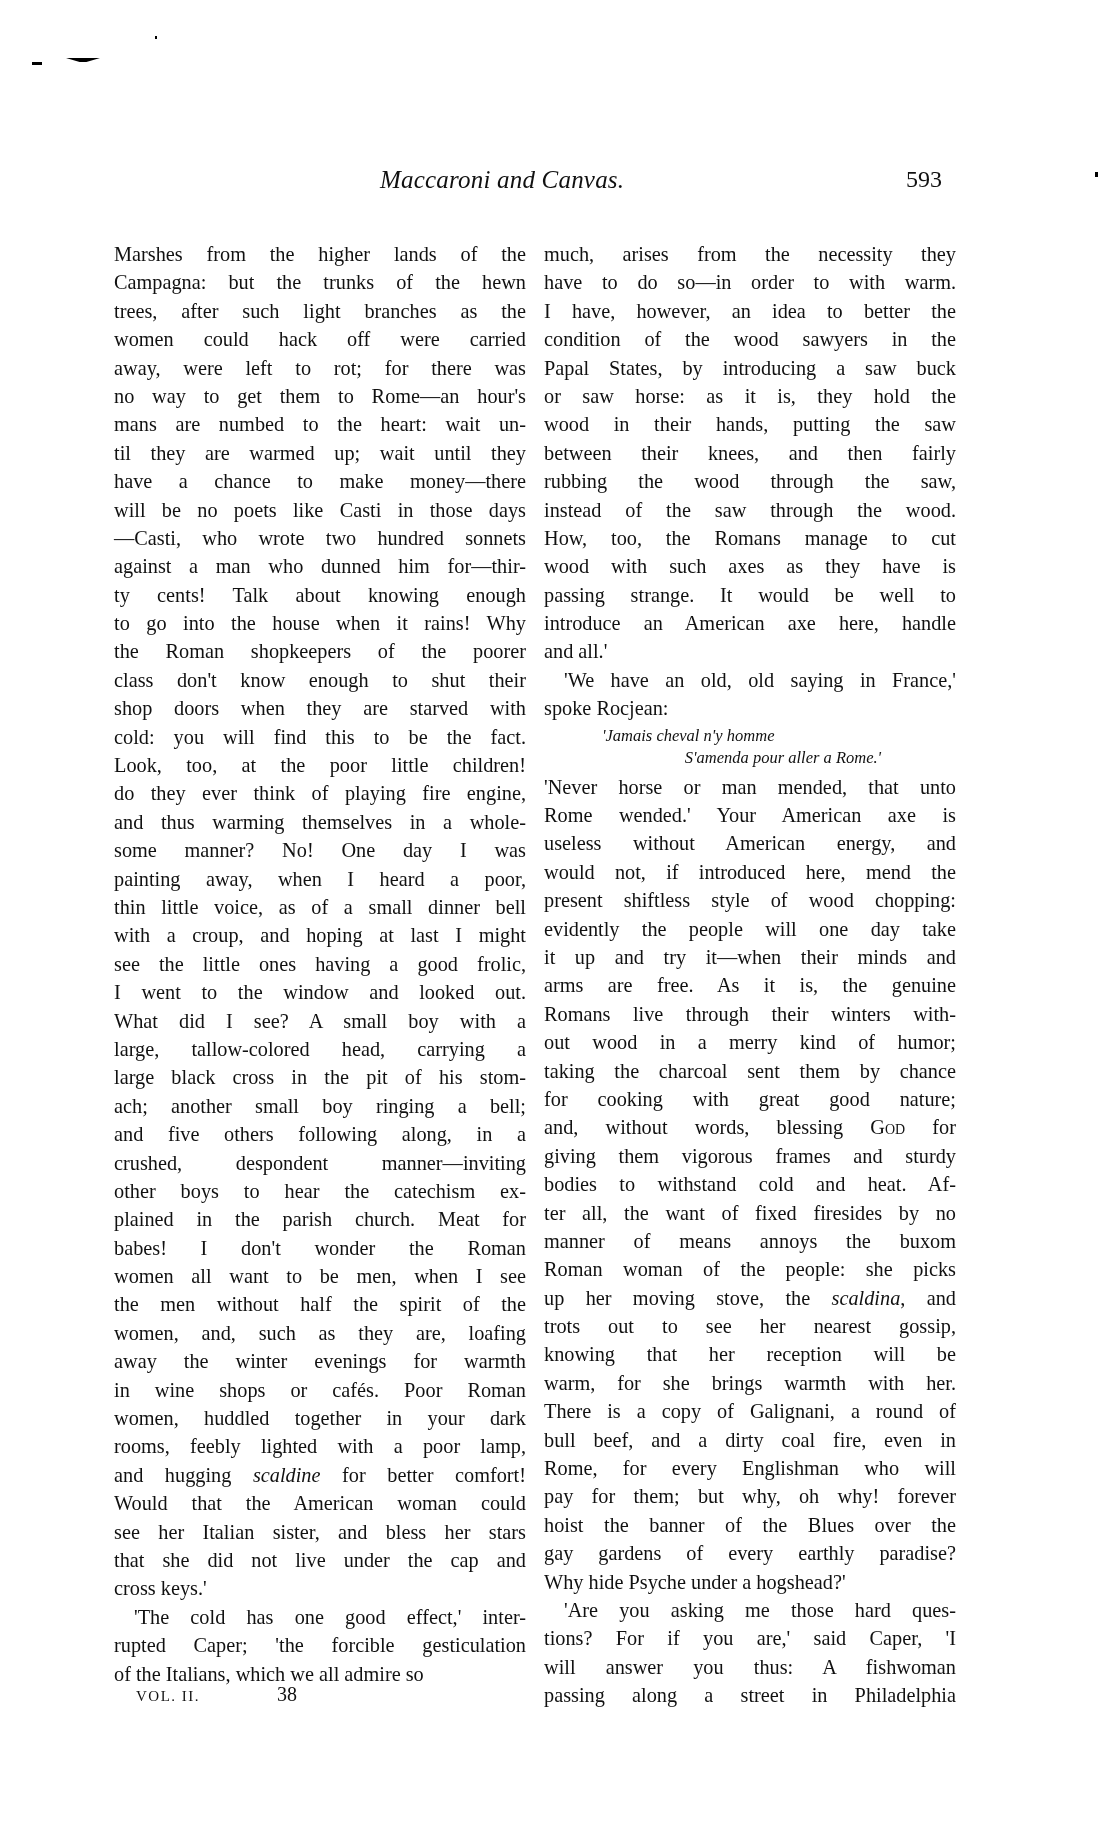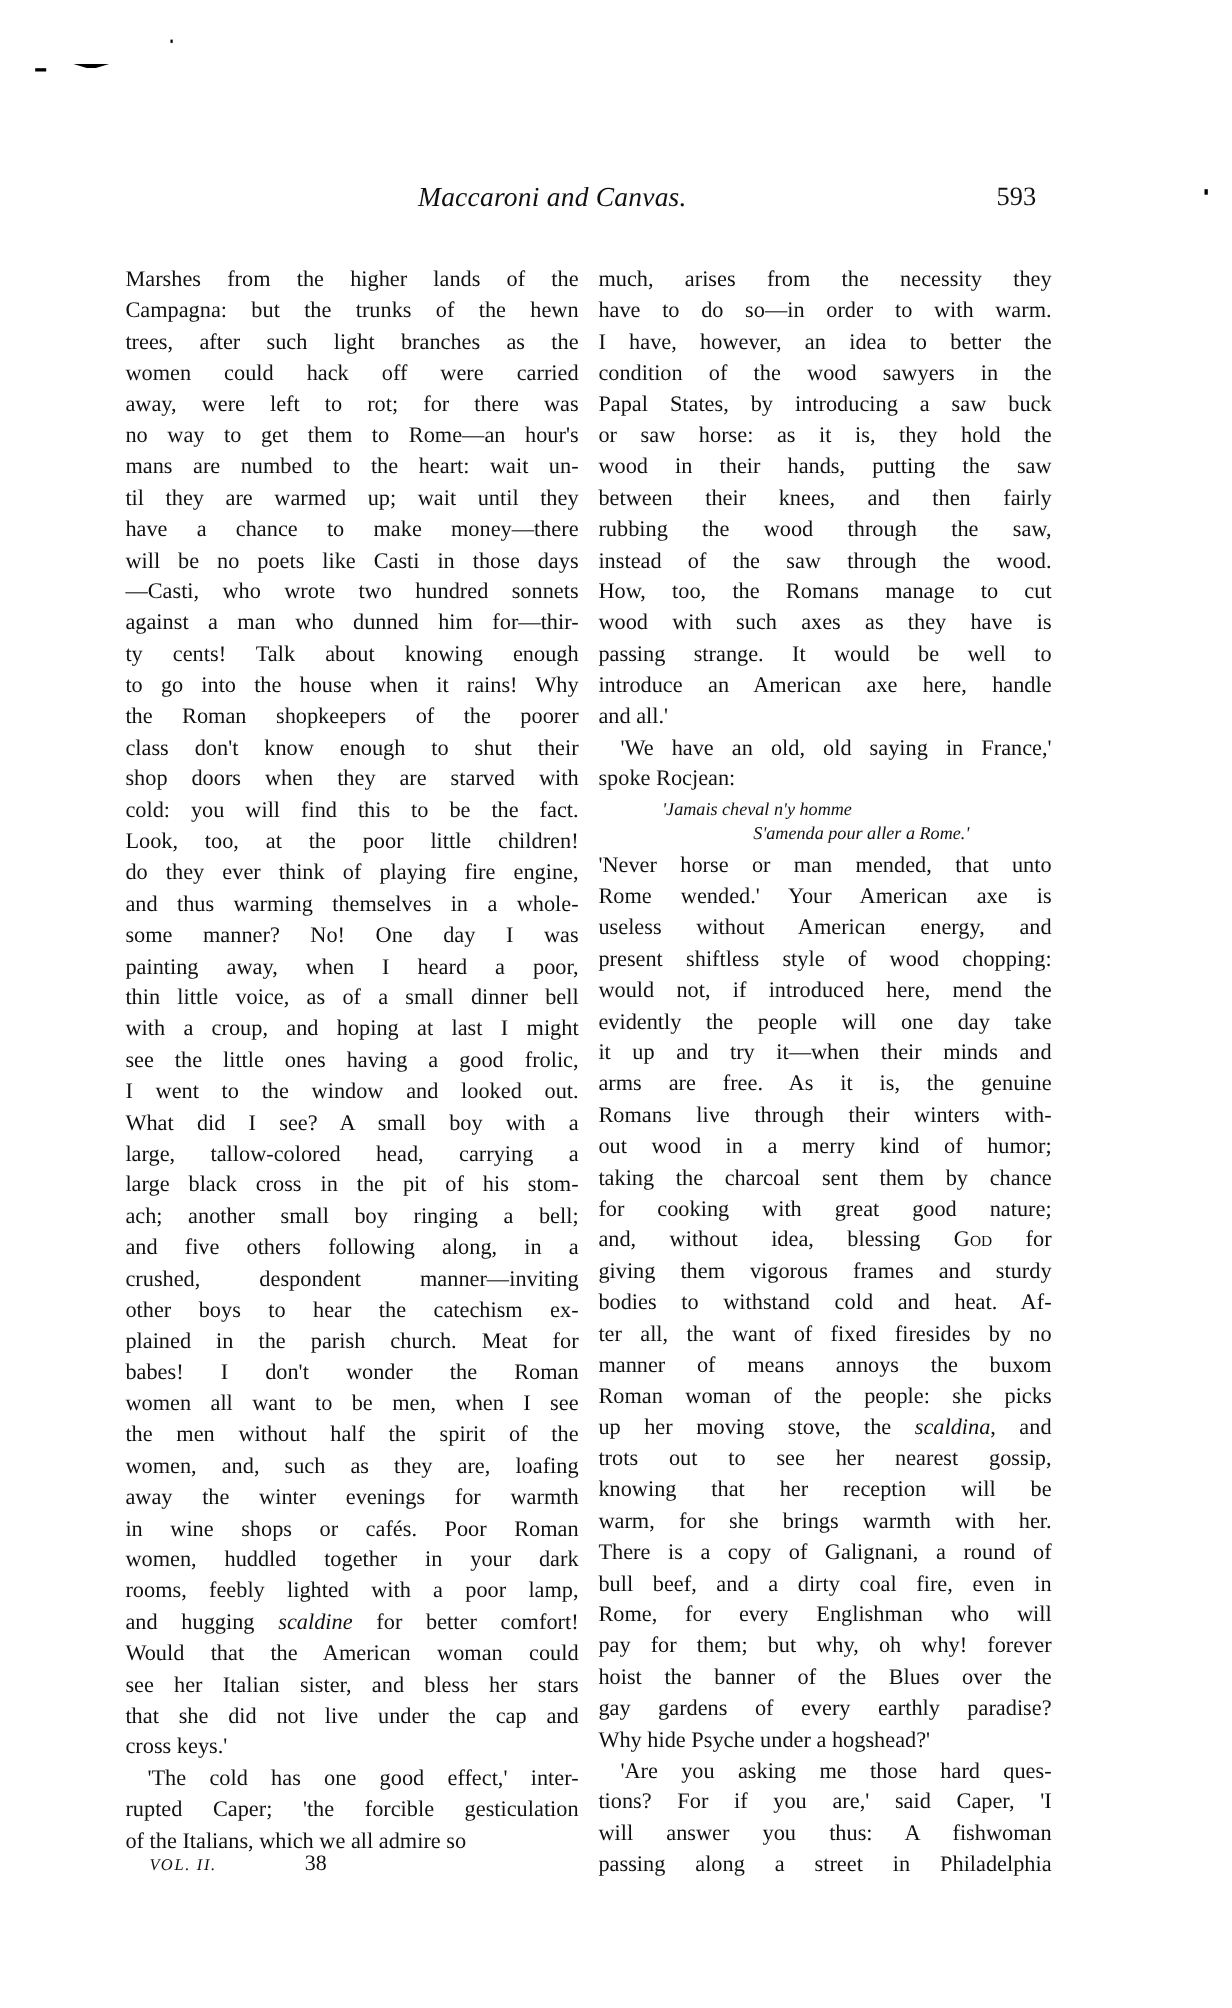--- a/index.html
+++ b/index.html
@@ -12,21 +12,21 @@
   .margin-dot { position: absolute; top: 172px; left: 1095px; width: 3px; height: 5px; background: #000; }
   .column { position: absolute; top: 240px; width: 412px; font-size: 20.3px; line-height: 28.4px; }
   .col-left { left: 114px; }
   .col-right { left: 544px; }
   .line { display: block; white-space: nowrap; text-align: justify; text-align-last: justify; height: 28.4px; }
   .line.last { text-align-last: left; }
   .line.indent { padding-left: 20px; }
   .verse { display: block; font-style: italic; font-size: 16.5px; line-height: 22px; height: 22px; padding-left: 58px; white-space: nowrap; }
   .verse.second { padding-left: 66px; text-align: center; }
   .verse-block { padding: 2px 0 4px 0; }
-  .footer-vol { position: absolute; top: 1688px; left: 136px; font-size: 15px; letter-spacing: 1.5px; font-variant: small-caps; font-style: italic; }
+  .footer-vol { position: absolute; top: 1688px; left: 136px; font-size: 15px; letter-spacing: 1.5px; font-variant: small-caps; }
   .footer-sig { position: absolute; top: 1683px; left: 277px; font-size: 20px; }
 </style>
 </head>
 <body>
 
 <div class="artifact" style="left:66px;top:58px;width:34px;height:4px;clip-path:polygon(0 0,100% 0,60% 100%,40% 100%);"></div>
 <div class="artifact" style="left:32px;top:62px;width:10px;height:3px;"></div>
 <div class="artifact" style="left:155px;top:36px;width:2px;height:3px;"></div>
 
 <div class="running-head">Maccaroni and Canvas.</div>
@@ -104,30 +104,30 @@
     <span class="line last">and all.'</span>
     <span class="line indent">'We have an old, old saying in France,'</span>
     <span class="line last">spoke Rocjean:</span>
     <div class="verse-block">
       <span class="verse">'Jamais cheval n'y homme</span>
       <span class="verse second">S'amenda pour aller a Rome.'</span>
     </div>
     <span class="line">'Never horse or man mended, that unto</span>
     <span class="line">Rome wended.' Your American axe is</span>
     <span class="line">useless without American energy, and</span>
+    <span class="line">would not, if introduced here, mend the</span>
     <span class="line">present shiftless style of wood chopping:</span>
-    <span class="line">would not, if introduced here, mend the</span>
     <span class="line">evidently the people will one day take</span>
     <span class="line">it up and try it—when their minds and</span>
     <span class="line">arms are free. As it is, the genuine</span>
     <span class="line">Romans live through their winters with-</span>
     <span class="line">out wood in a merry kind of humor;</span>
     <span class="line">taking the charcoal sent them by chance</span>
     <span class="line">for cooking with great good nature;</span>
-    <span class="line" style="white-space: pre;"><span>and, without idea, blessing </span><span style="font-variant: small-caps;">God</span><span> for</span></span>
+    <span class="line" style="white-space: pre;"><span>and, without words, blessing </span><span style="font-variant: small-caps;">God</span><span> for</span></span>
     <span class="line">giving them vigorous frames and sturdy</span>
     <span class="line">bodies to withstand cold and heat. Af-</span>
     <span class="line">ter all, the want of fixed firesides by no</span>
     <span class="line">manner of means annoys the buxom</span>
     <span class="line">Roman woman of the people: she picks</span>
     <span class="line" style="white-space: pre;"><span>up her moving stove, the </span><span style="font-style: italic;">scaldina</span><span>, and</span></span>
     <span class="line">trots out to see her nearest gossip,</span>
     <span class="line">knowing that her reception will be</span>
     <span class="line">warm, for she brings warmth with her.</span>
     <span class="line">There is a copy of Galignani, a round of</span>

